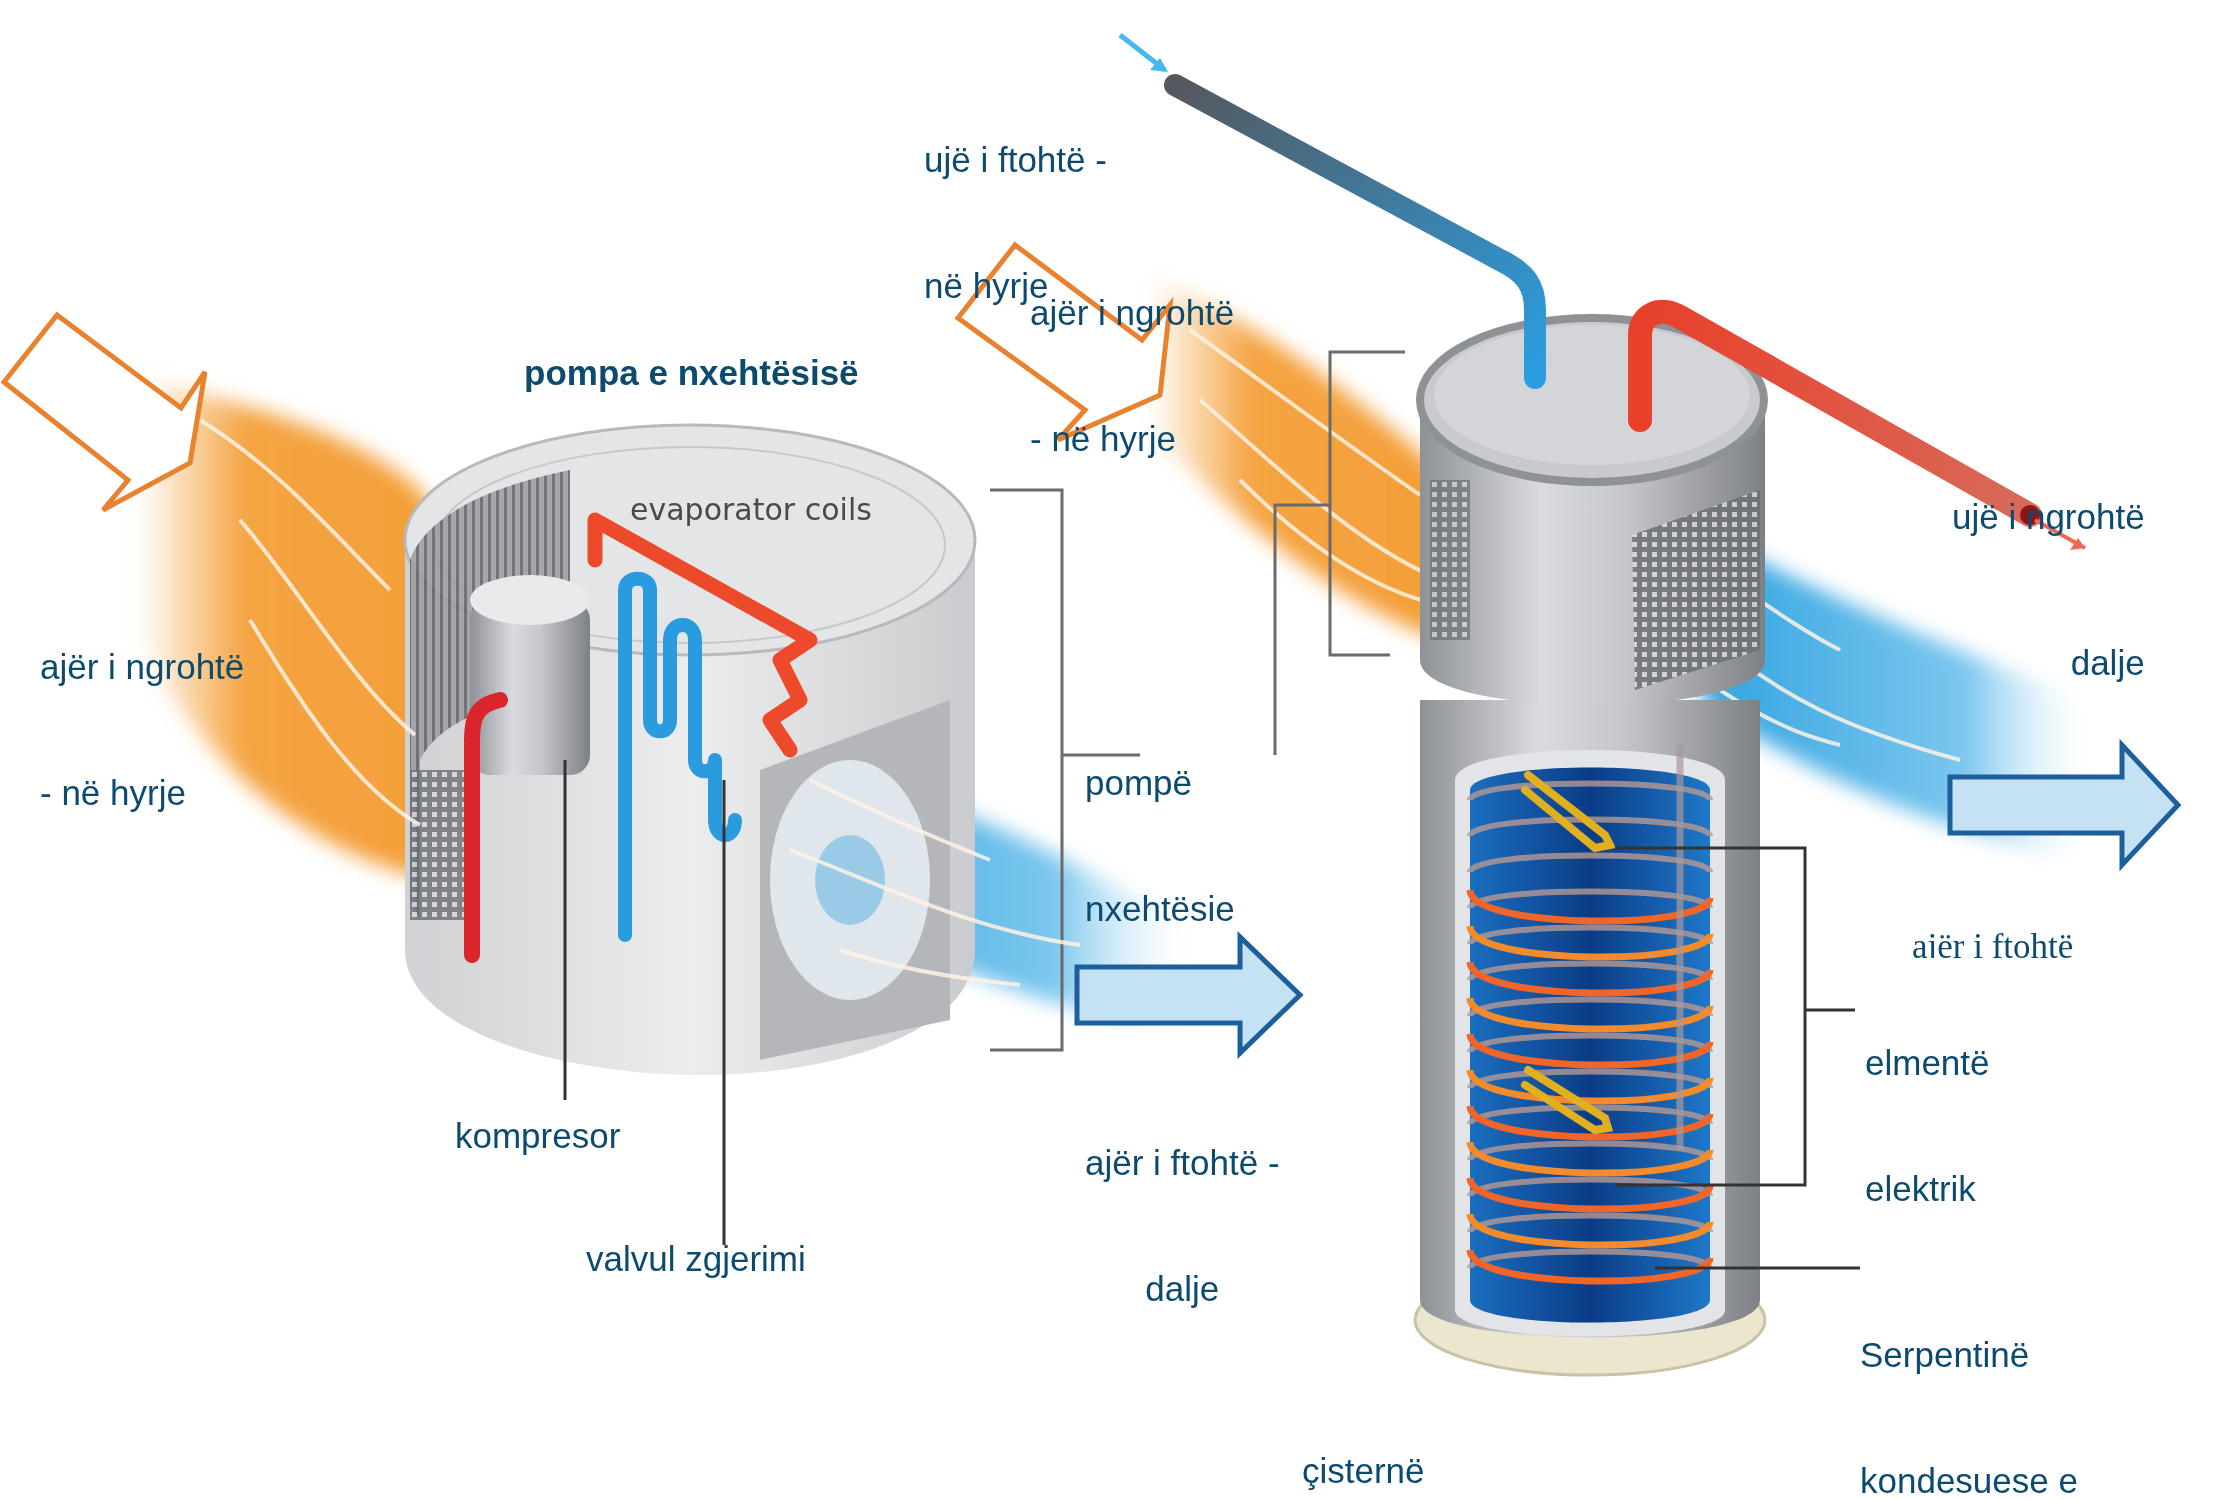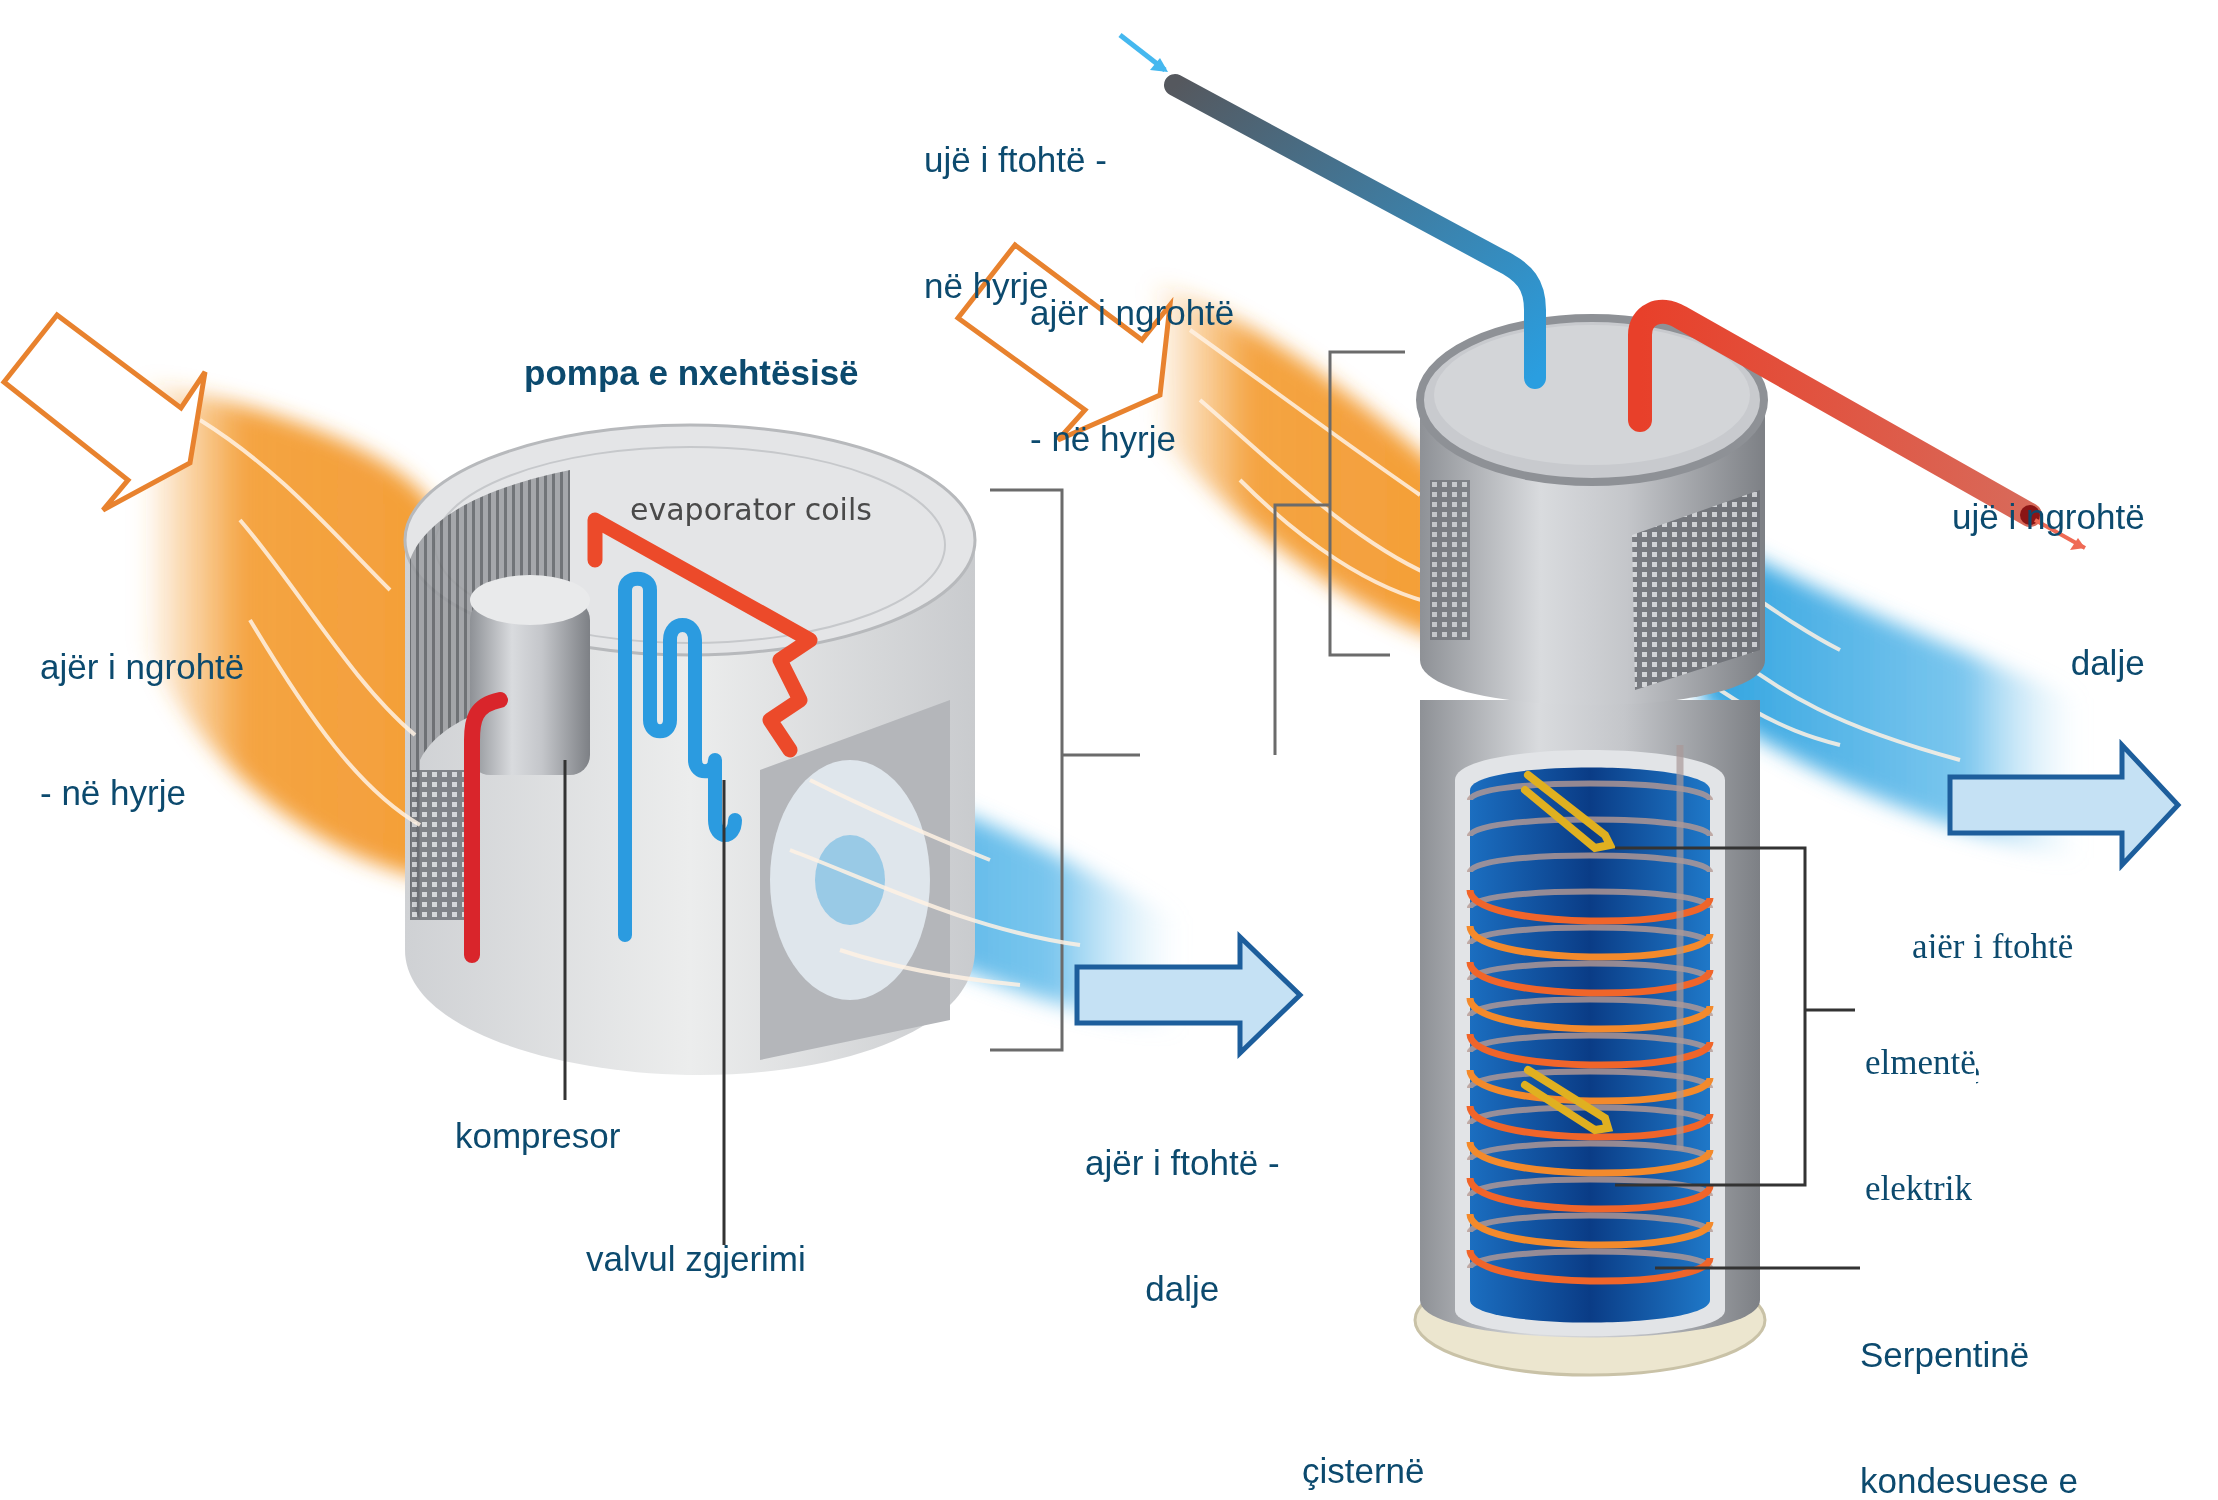--- a/index.html
+++ b/index.html
@@ -191,31 +191,35 @@
 </div>
 <div class="lbl" style="left:524px; top:352px;font-weight:bold;">pompa e nxehtësisë</div>
 <div class="lbl" style="left:40px; top:562px;">
   <span>ajër i ngrohtë</span>
   <span>- në hyrje</span>
 </div>
 <div class="lbl" style="left:1952px; top:412px;">
   <span>ujë i ngrohtë</span>
   <span style="text-align:right; margin-top:20px;">dalje</span>
 </div>
+<div class="lbl" style="left:1085px; top:678px;">
+  <span>pompë</span>
+  <span>nxehtësie</span>
+</div>
 <div class="lbl" style="left:1085px; top:1058px;text-align:center;">
   <span>ajër i ftohtë -</span>
   <span>dalje</span>
 </div>
 <div class="lbl" style="left:1912px; top:842px; text-align:left;font-family:Liberation Serif, serif;">
   <span>ajër i ftohtë</span>
   <span>dalje</span>
 </div>
 <div class="lbl" style="left:455px; top:1115px;">kompresor</div>
 <div class="lbl" style="left:586px; top:1238px;">valvul zgjerimi</div>
-<div class="lbl" style="left:1865px; top:958px; background:#fff;font-family:Liberation Serif, serif;">
+<div class="lbl" style="left:1865px; top:958px; background:#fff;">
   <span>elmentë</span>
   <span>elektrik</span>
   <span>ngrohës</span>
 </div>
 <div class="lbl" style="left:1860px; top:1250px; background:#fff;">
   <span>Serpentinë</span>
   <span>kondesuese e</span>
   
   
 </div>

